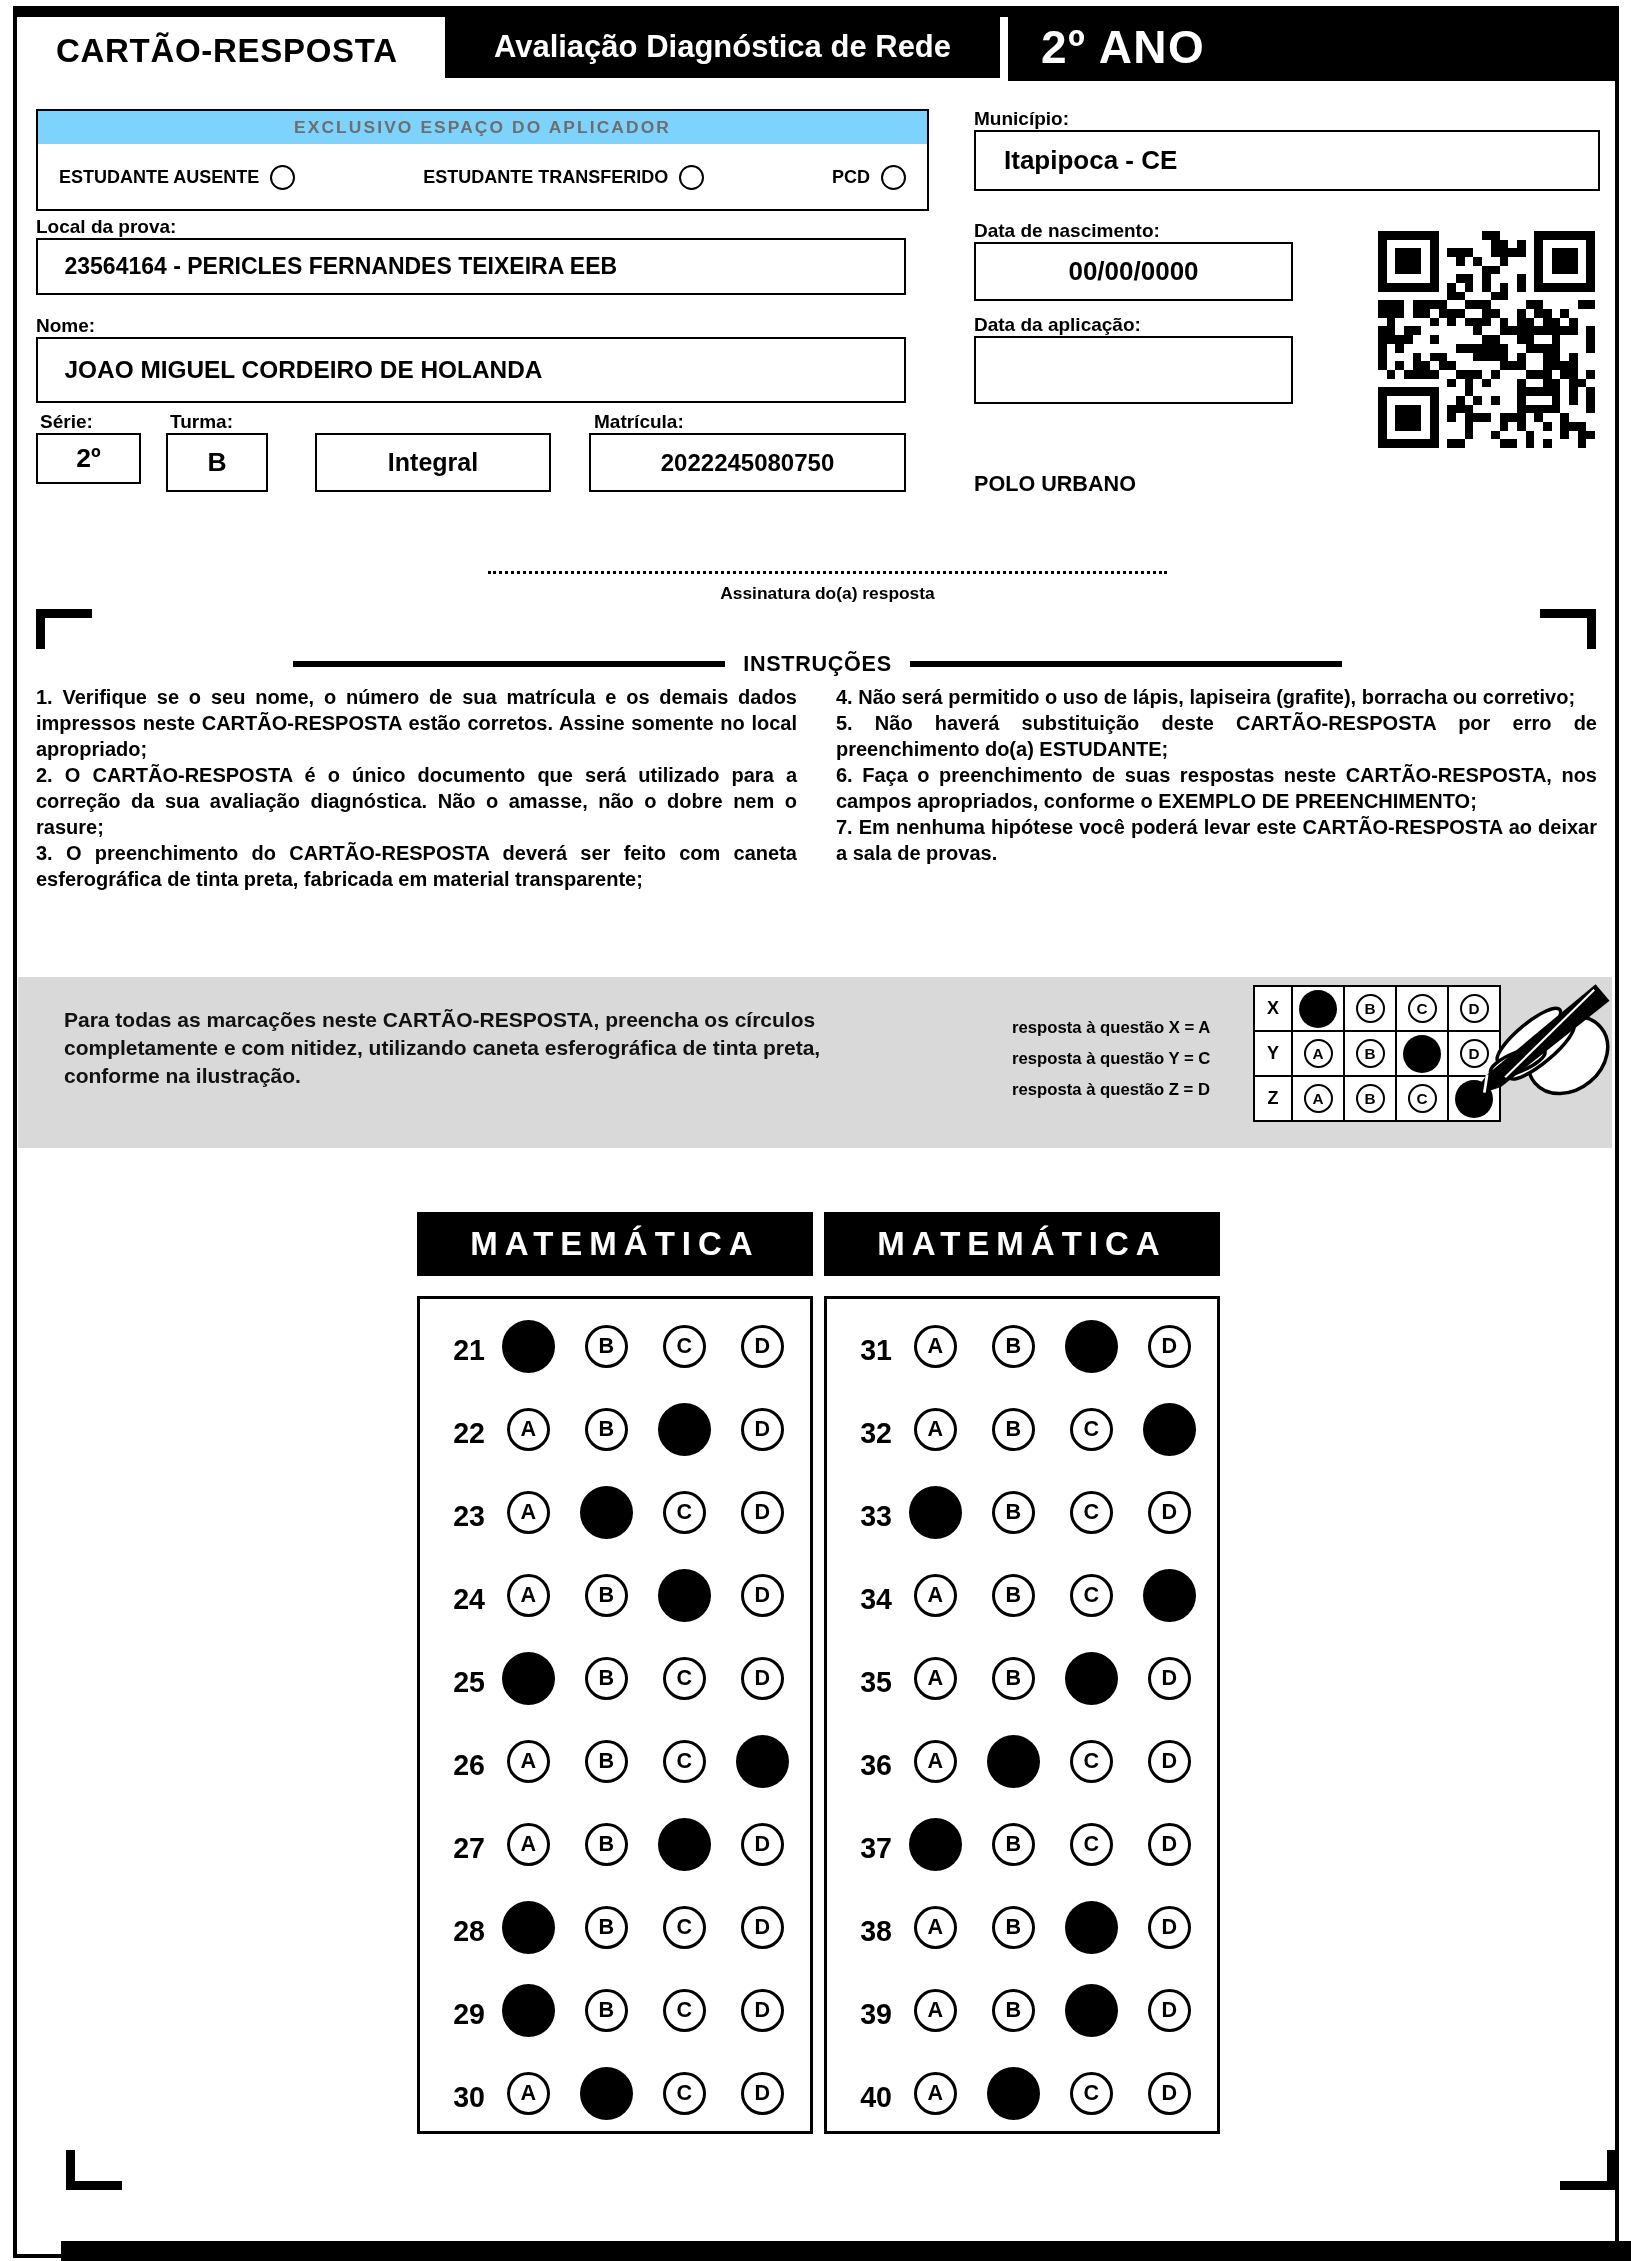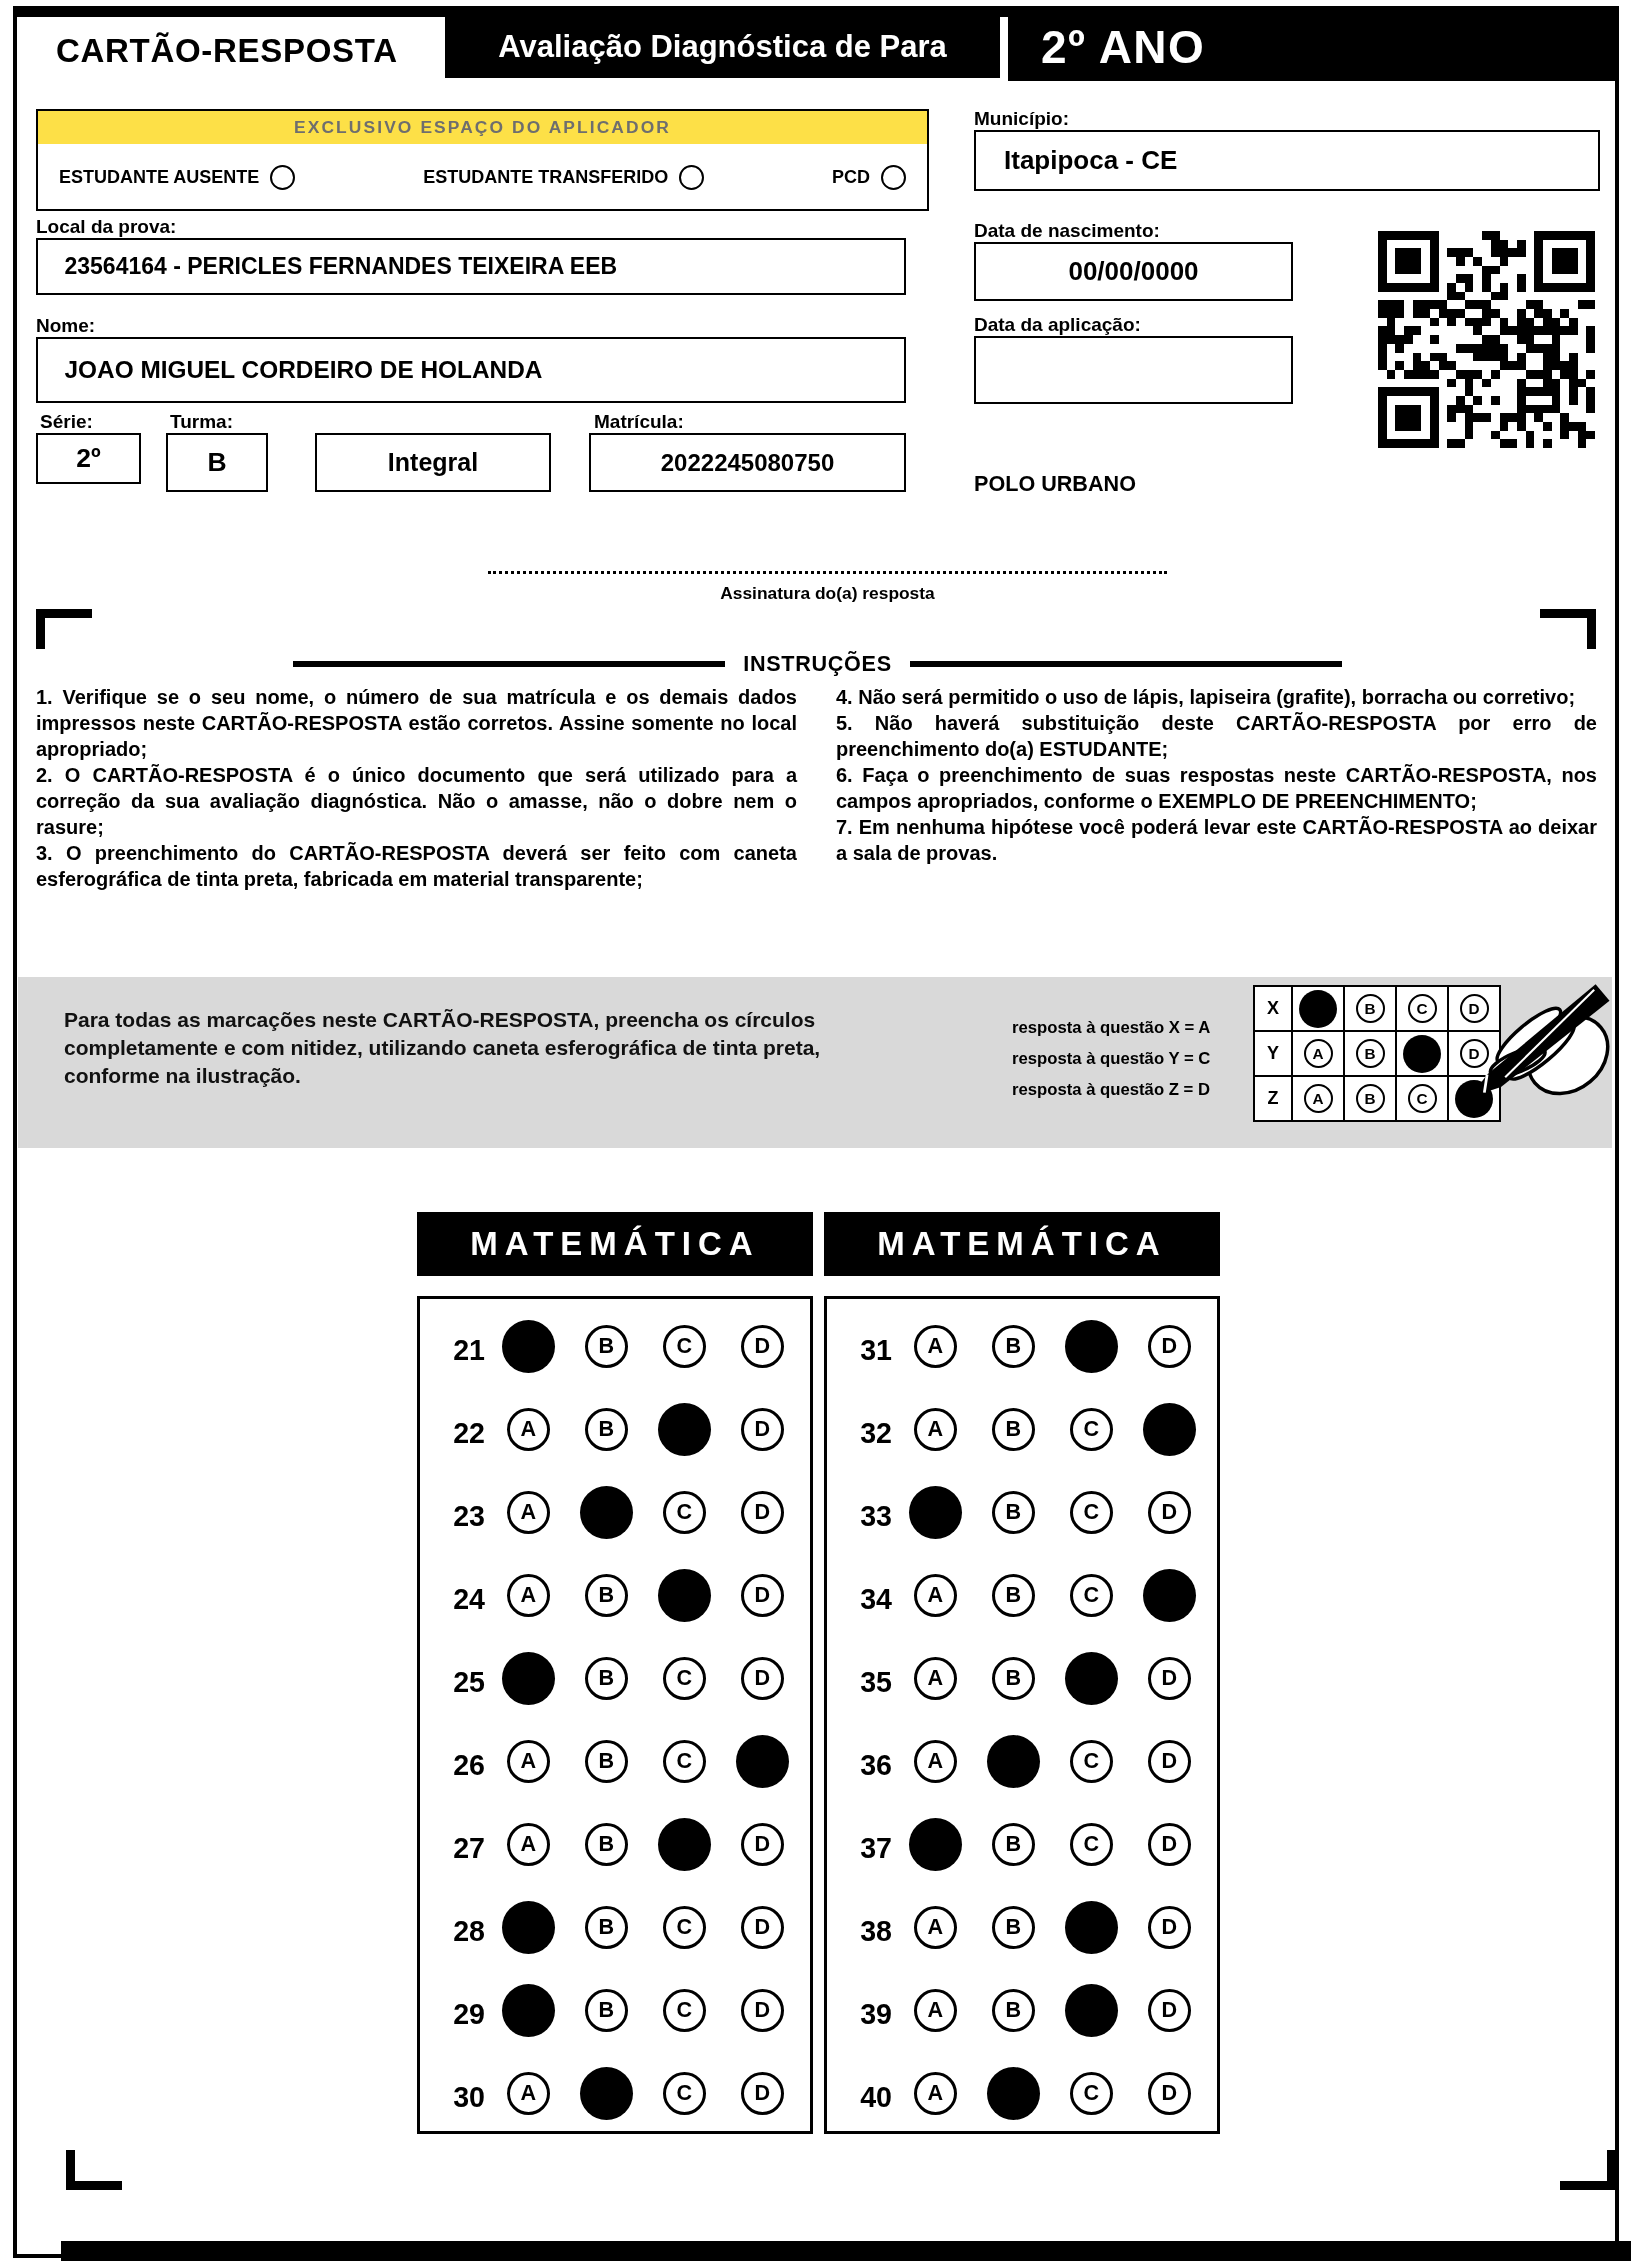--- a/index.html
+++ b/index.html
@@ -12,21 +12,21 @@
   .bottom-bar { left:61px; top:2241px; width:1570px; height:20px; background:#000; }
 
   
   .hdr-title { left:56px; top:21px; height:60px; line-height:60px; font-size:33px; font-weight:bold; letter-spacing:0.7px; }
   .blackbox { background:#000; color:#fff; display:flex; align-items:center; font-weight:bold; }
   .hdr-sub { left:445px; top:16.7px; width:555px; height:61px; font-size:31px; justify-content:center; }
   .hdr-grade { left:1008px; top:12.5px; width:611px; height:68px; font-size:46px; padding-left:33px; letter-spacing:1.4px; }
 
   
   .aplicador { left:36px; top:109px; width:893px; height:102px; border:2.8px solid #000; }
-  .aplicador-bar { height:33px; background:#fde047; color:#6e6e6e; font-weight:bold; font-size:17.4px; letter-spacing:2.1px;
+  .aplicador-bar { height:33px; background:#7dd3fc; color:#6e6e6e; font-weight:bold; font-size:17.4px; letter-spacing:2.1px;
                    display:flex; align-items:center; justify-content:center; }
   .aplicador-opts { height:66px; display:flex; align-items:center; justify-content:space-between; padding:0 21px; }
   .opt { display:flex; align-items:center; gap:11px; font-size:18px; font-weight:600; }
   .circle { width:25px; height:25px; border:2.1px solid #000; border-radius:50%; background:#fff; }
 
   .lbl { font-weight:bold; font-size:19px; }
   .fbox { border:2.8px solid #000; background:#fff; display:flex; align-items:center; font-weight:bold; }
 
   .local-lbl { left:36px; top:216px; }
   .local-box { left:36px; top:238px; width:870px; height:57px; padding-left:26.5px; font-size:23px; }
@@ -100,21 +100,21 @@
 </style>
 </head>
 <body>
 
 <div class="page">
 
   <div class="abs frame"></div>
   <div class="abs bottom-bar"></div>
 
   <div class="abs hdr-title">CARTÃO-RESPOSTA</div>
-  <div class="abs blackbox hdr-sub">Avaliação Diagnóstica de Para</div>
+  <div class="abs blackbox hdr-sub">Avaliação Diagnóstica de Rede</div>
   <div class="abs blackbox hdr-grade">2º ANO</div>
 
   <div class="abs aplicador">
     <div class="aplicador-bar">EXCLUSIVO ESPAÇO DO APLICADOR</div>
     <div class="aplicador-opts">
       <div class="opt">
         <span>ESTUDANTE AUSENTE</span>
         <span class="circle"></span>
       </div>
       <div class="opt">

